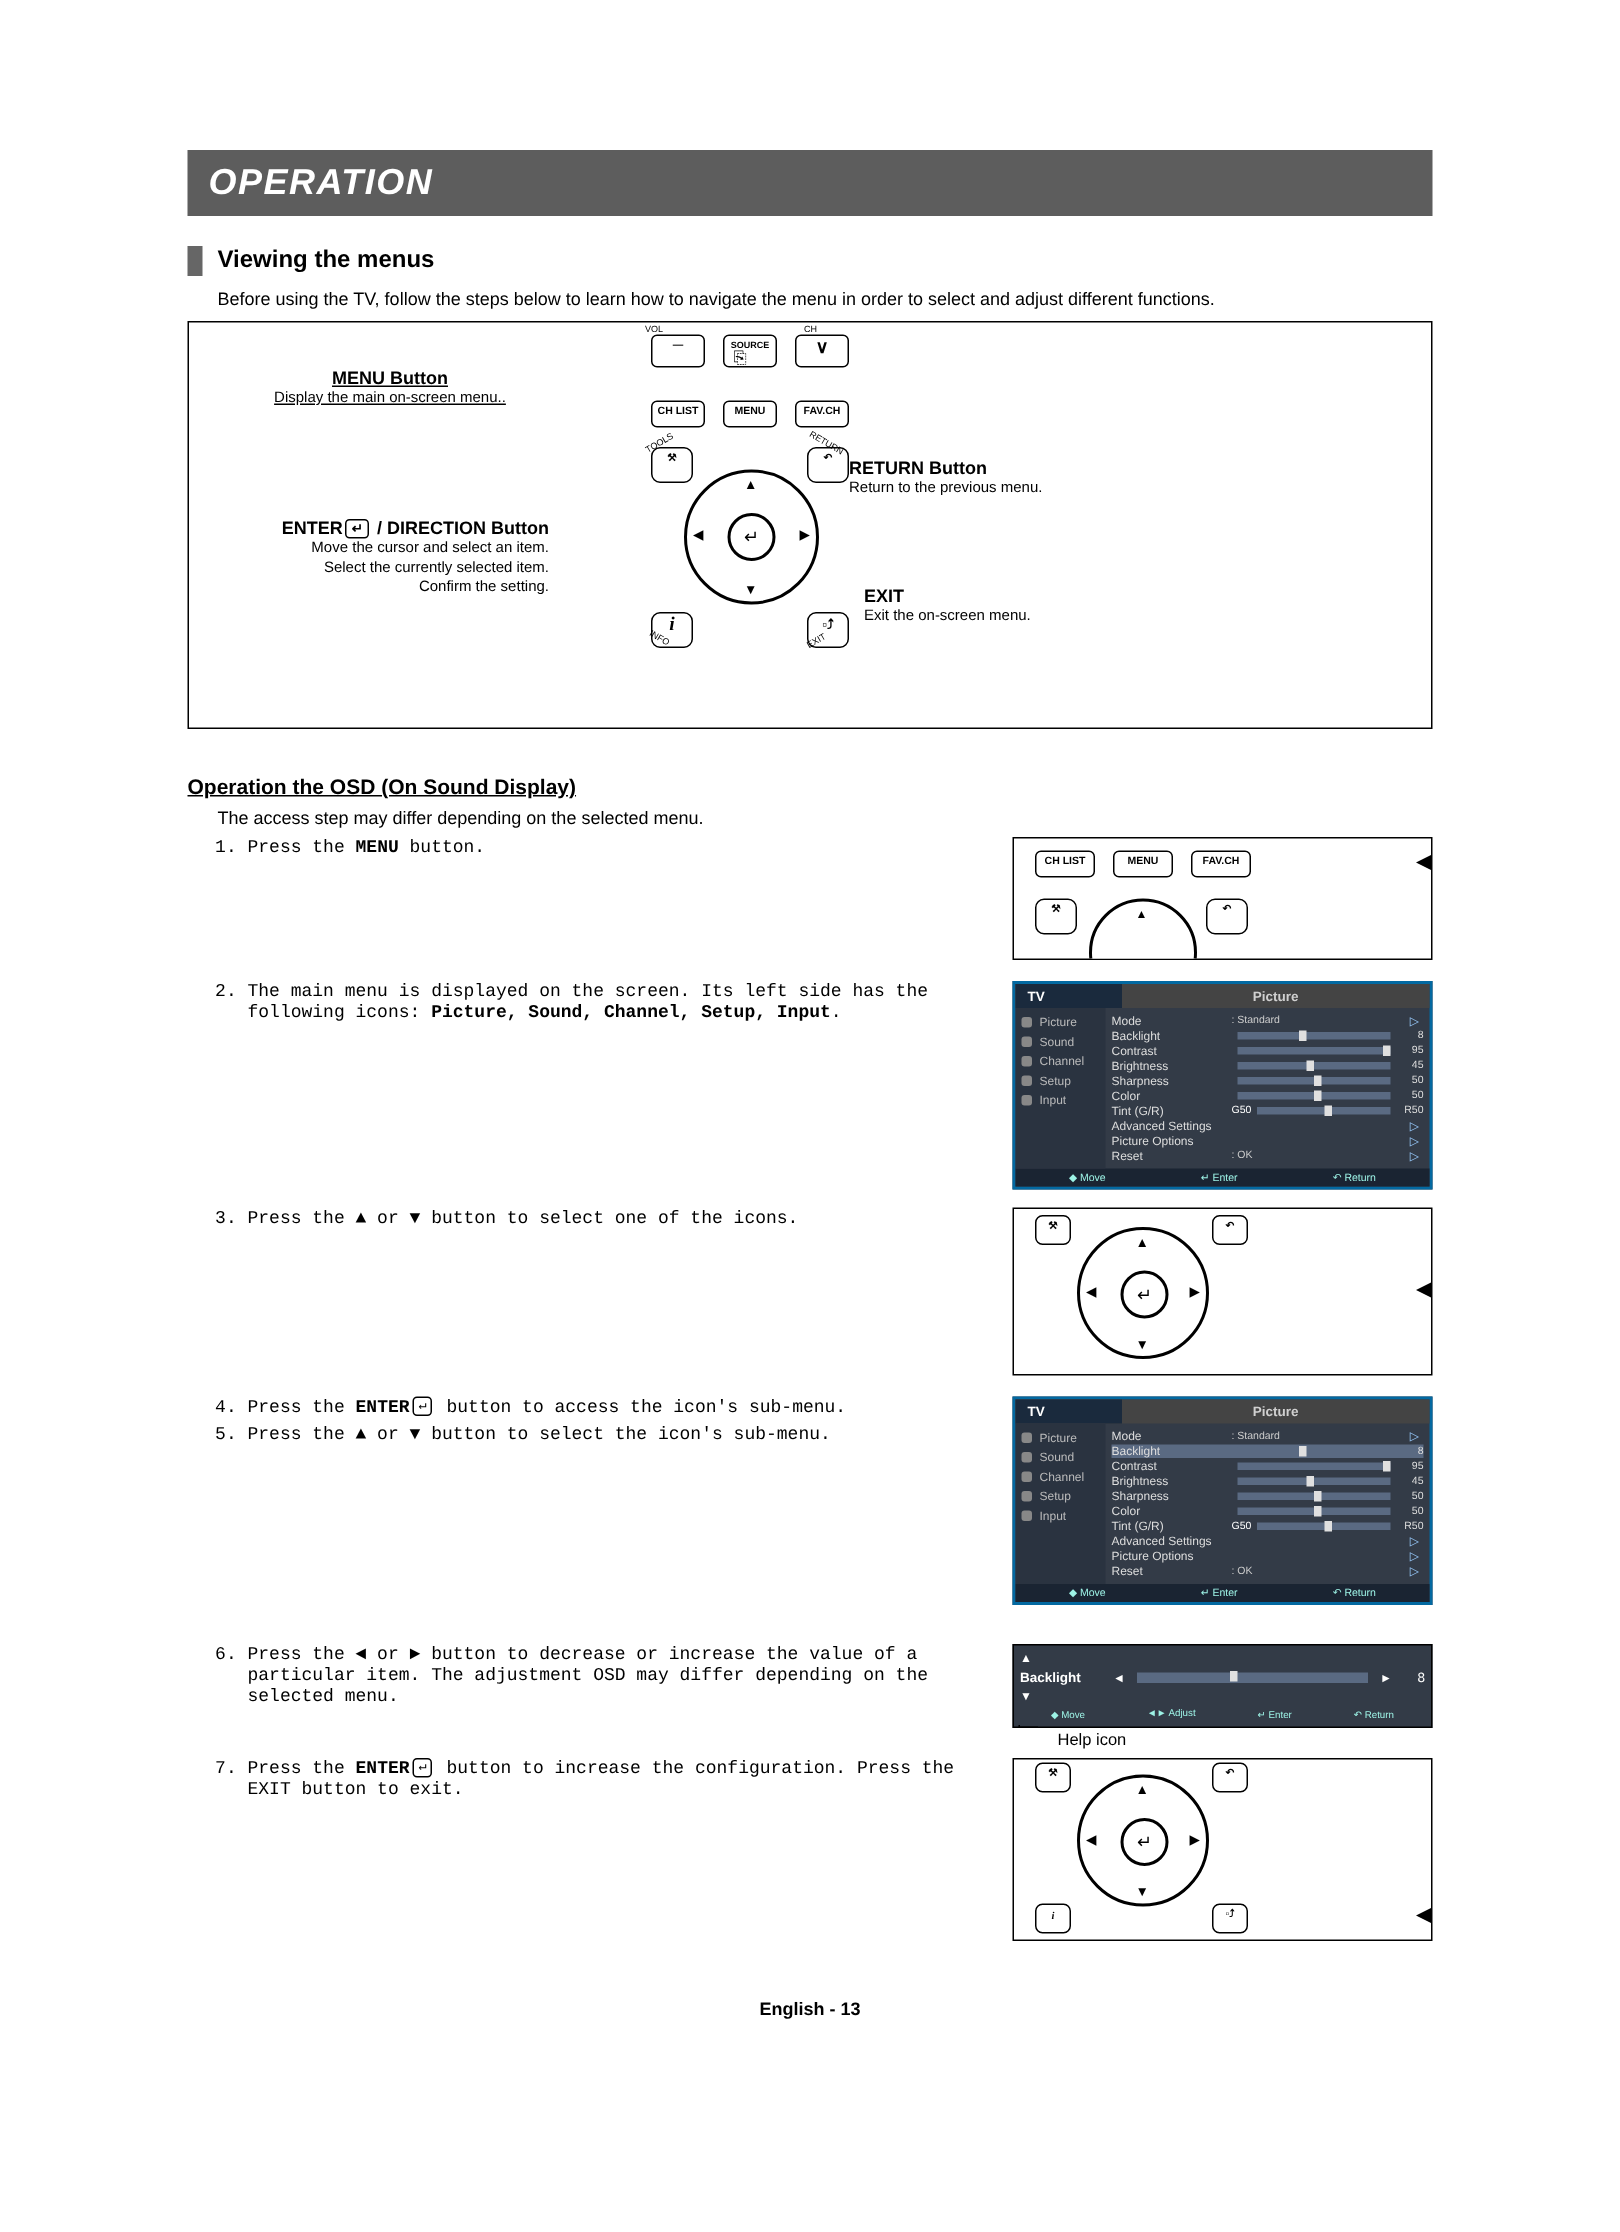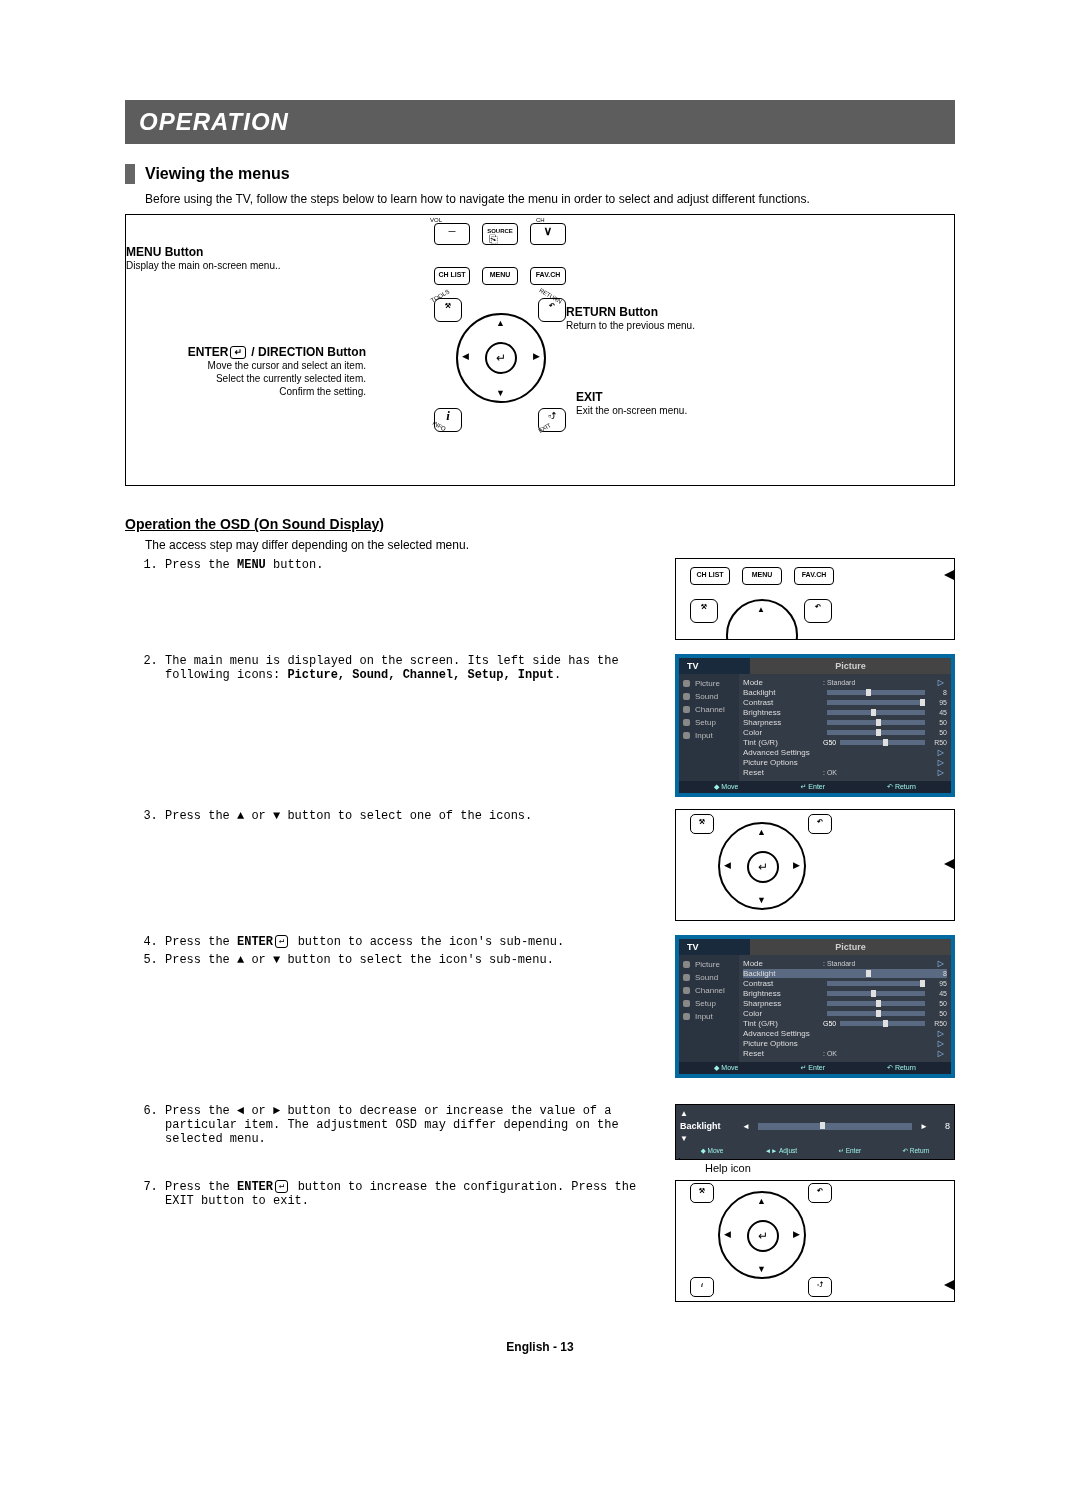--- a/index.html
+++ b/index.html
@@ -107,21 +107,21 @@
     height: 80px;
     position: relative;
     margin-bottom: 8px;
     background: #fff;
     overflow: hidden;
   }
   .osd {
     background: #333b47;
     color: #fff;
     font-size: 8px;
-    border: 4px solid #0369a1;
+    border: 2px solid #0369a1;
     margin-bottom: 6px;
   }
   .osd-head {
     display: flex;
     background: #444;
     font-weight: bold;
     font-size: 9px;
   }
   .osd-head .tv { padding: 3px 8px; background: #1a2a3d; flex: 0 0 55px; }
   .osd-head .cat { padding: 3px 8px; flex: 1; text-align: center; color: #d0d0d0; }
@@ -237,21 +237,21 @@
 
   <div class="section-title">
     <span class="section-marker"></span>
     <span>Viewing the menus</span>
   </div>
 
   <div class="intro">Before using the TV, follow the steps below to learn how to navigate the menu in order to select and adjust different functions.</div>
 
   <div class="diagram-box">
 
-    <div class="diag-label" style="left:0; top:30px; width:240px; text-align:left;">
+    <div class="diag-label" style="left:14px; top:30px; width:240px; text-align:center;text-decoration:underline;">
       <span class="diag-title"><b>MENU Button</b></span><br>
       <span class="diag-desc">Display the main on-screen menu..</span>
     </div>
     <div class="diag-label" style="left:0; top:130px; width:240px; text-align:right;">
       <span class="diag-title"><b>ENTER</b><span class="enter-icon">↵</span><span> / DIRECTION Button</span></span><br>
       <span class="diag-desc">Move the cursor and select an item.</span><br>
       <span class="diag-desc">Select the currently selected item.</span><br>
       <span class="diag-desc">Confirm the setting.</span>
     </div>
 

